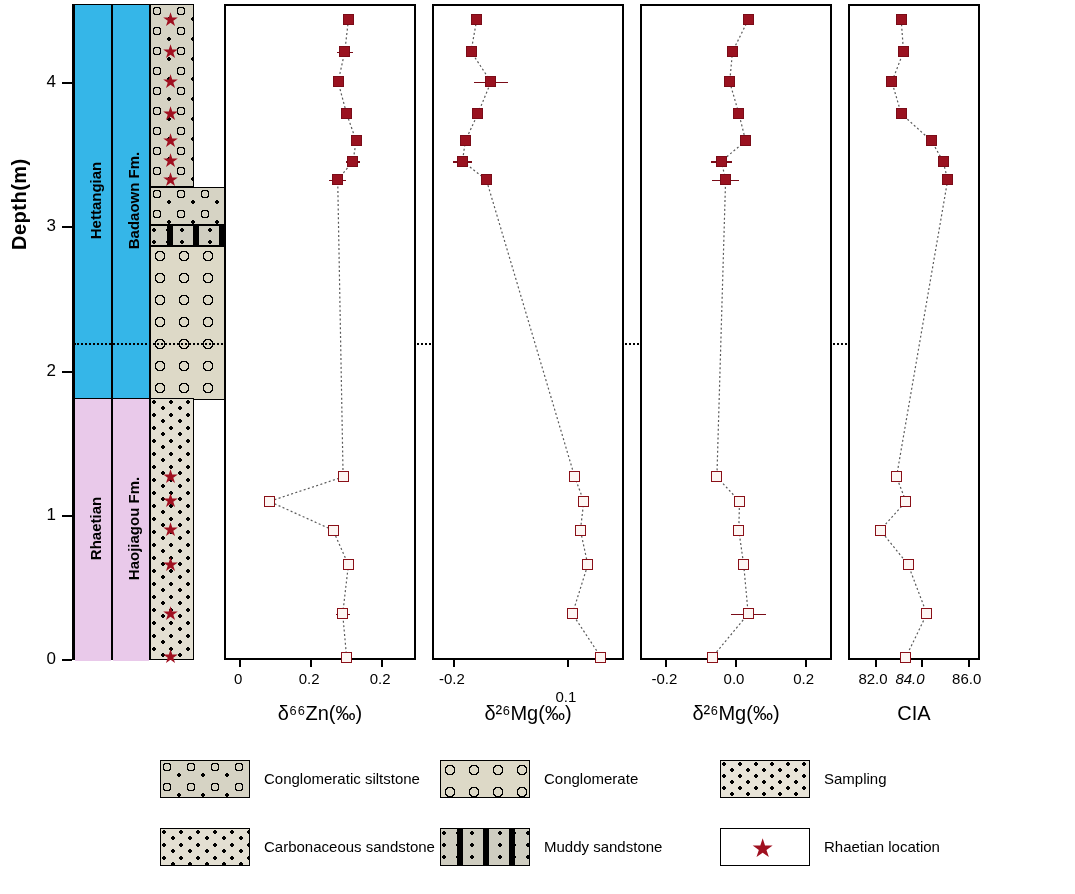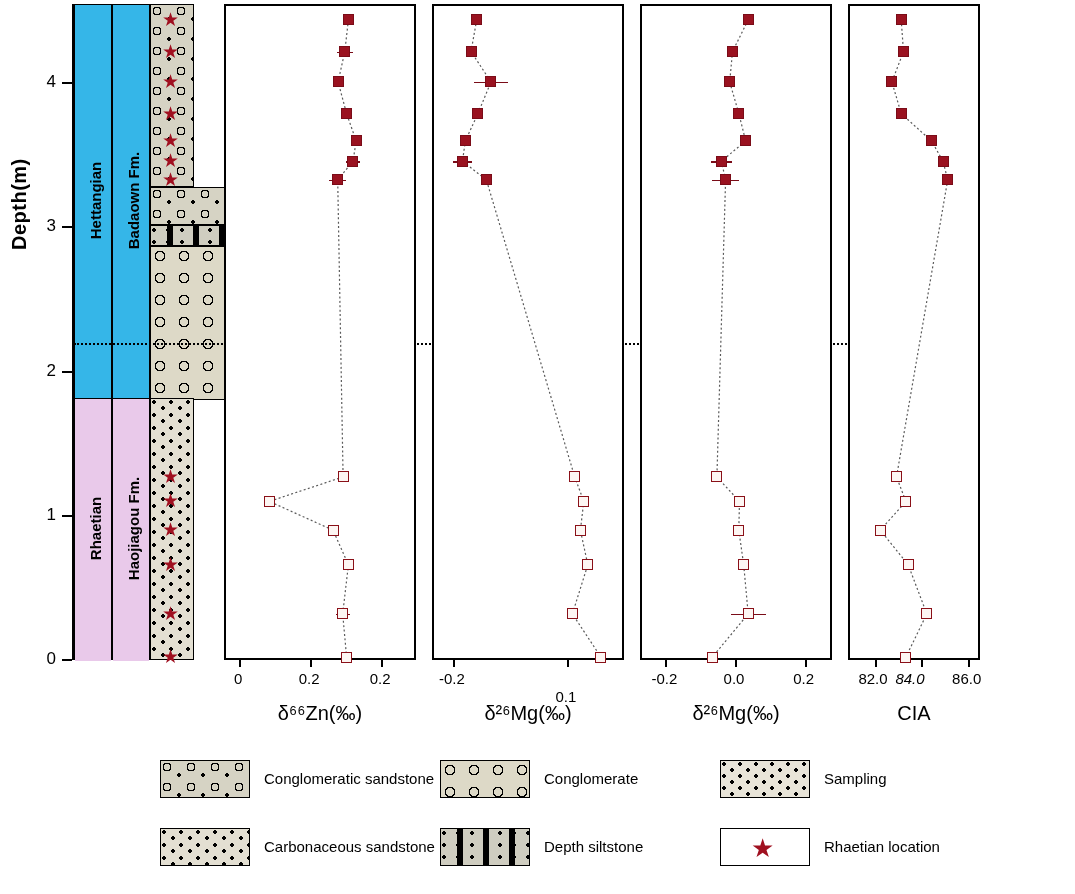--- a/index.html
+++ b/index.html
@@ -253,37 +253,37 @@
         <div class="pt open" style="left: 50.3545px; top: 645.616px;"></div>
         <div class="xtick" style="left: 24.6px; bottom: -9px;"></div>
         <div class="xtick" style="left: 71.1455px; bottom: -9px;"></div>
         <div class="xtick" style="left: 117.691px; bottom: -9px;"></div>
       </div>
     </div>
 
   <div id="legend">
       <div class="lg-item" style="position: absolute; left: 0px; top: 0px;">
         <div class="lg-swatch pat-conglo-sand"></div>
-        <div class="lg-text">Conglomeratic sandstone</div>
+        <div class="lg-text">Conglomeratic siltstone</div>
       </div>
       <div class="lg-item" style="position: absolute; left: 280px; top: 0px;">
         <div class="lg-swatch pat-conglo"></div>
         <div class="lg-text">Conglomerate</div>
       </div>
       <div class="lg-item" style="position: absolute; left: 560px; top: 0px;">
         <div class="lg-swatch pat-silt"></div>
         <div class="lg-text">Sampling</div>
       </div>
       <div class="lg-item" style="position: absolute; left: 0px; top: 68px;">
         <div class="lg-swatch pat-carb"></div>
         <div class="lg-text">Carbonaceous sandstone</div>
       </div>
       <div class="lg-item" style="position: absolute; left: 280px; top: 68px;">
         <div class="lg-swatch pat-muddy"></div>
-        <div class="lg-text">Depth siltstone</div>
+        <div class="lg-text">Muddy sandstone</div>
       </div>
       <div class="lg-item" style="position: absolute; left: 560px; top: 68px;">
         <div class="lg-star-box">
           <div class="lg-star">★</div>
         </div>
         <div class="lg-text">Rhaetian location</div>
       </div>
     </div>
 
 </div>

